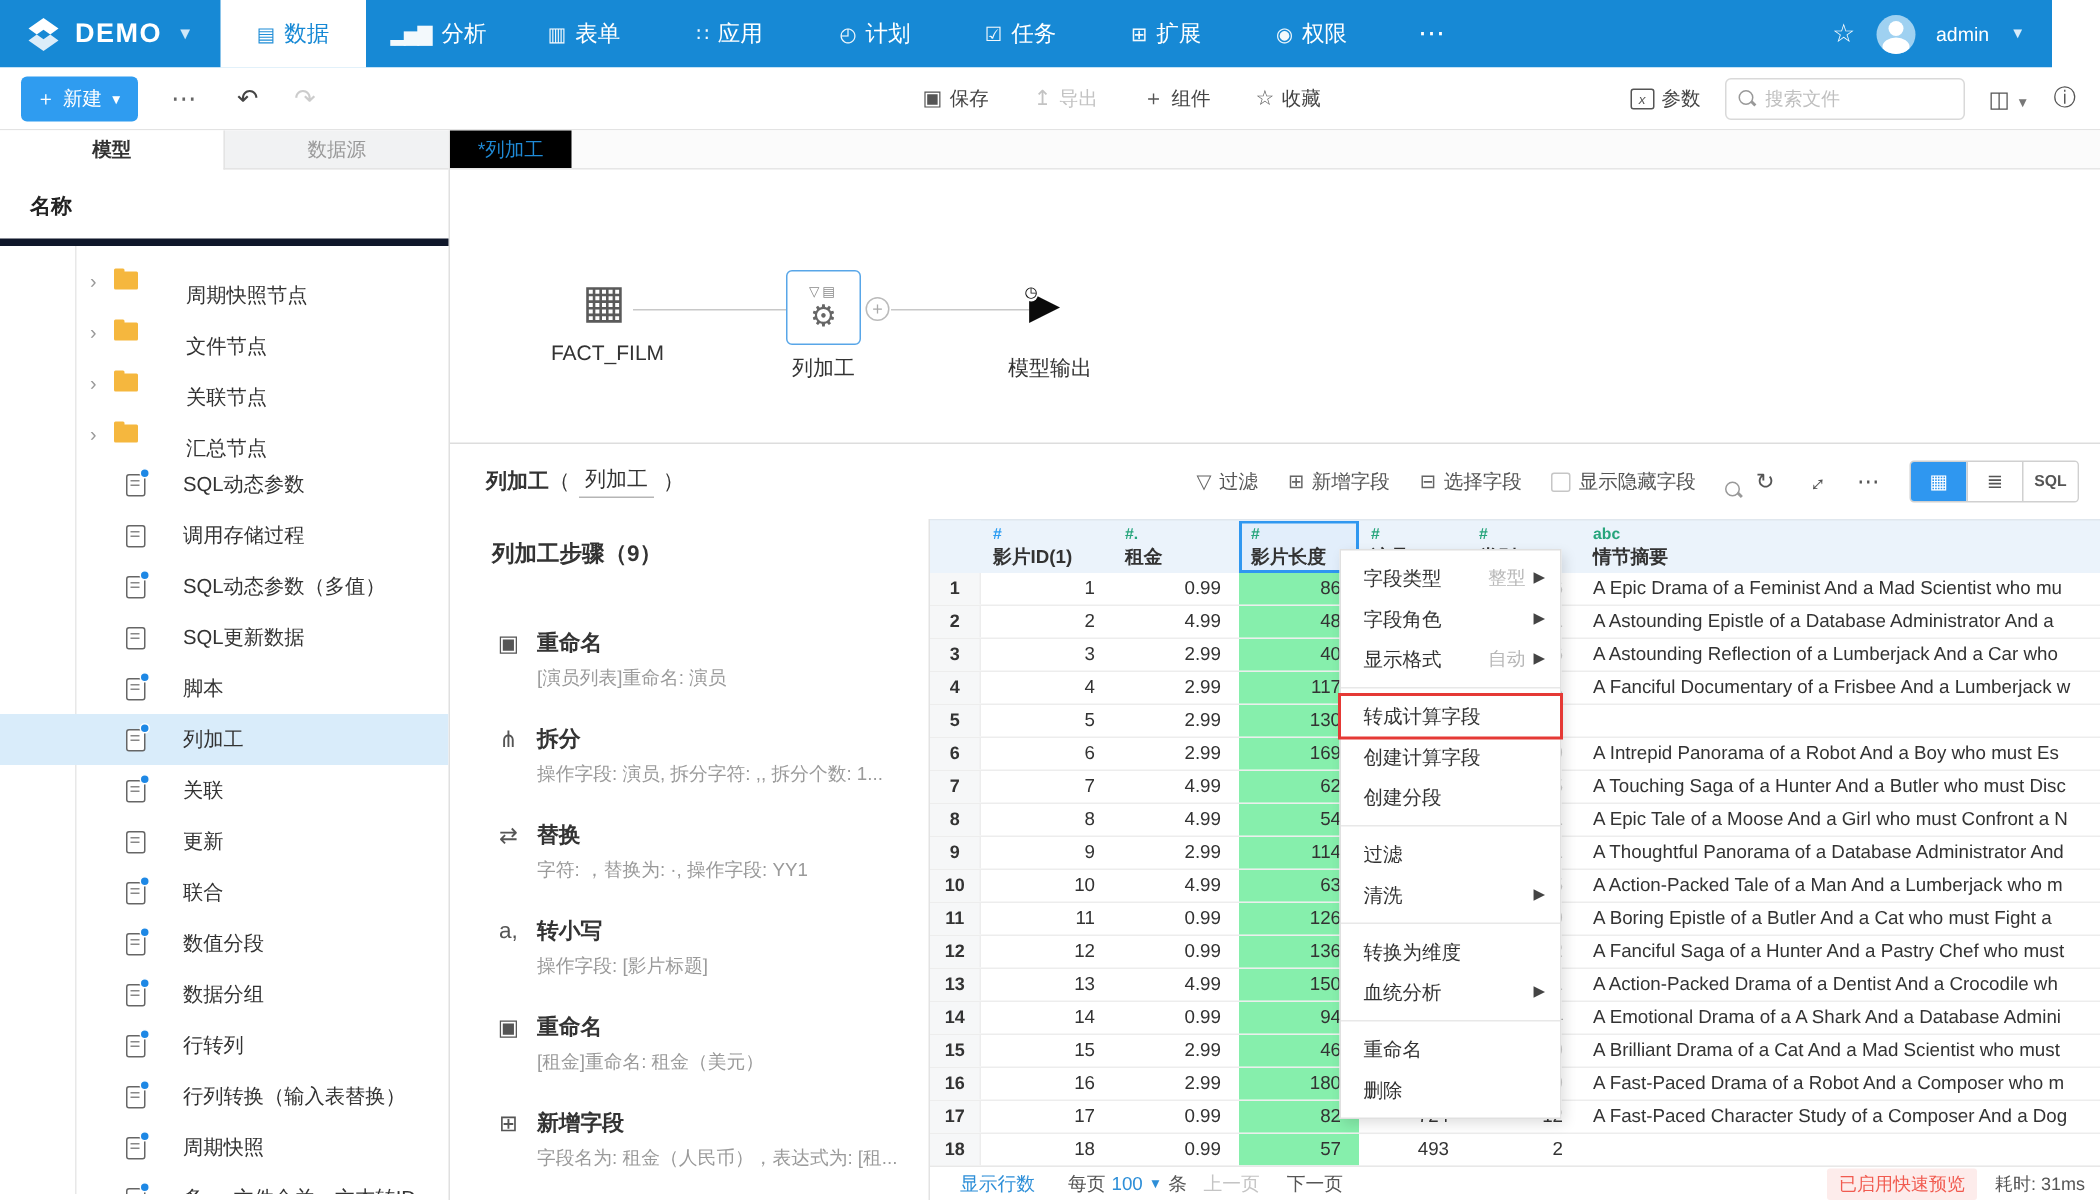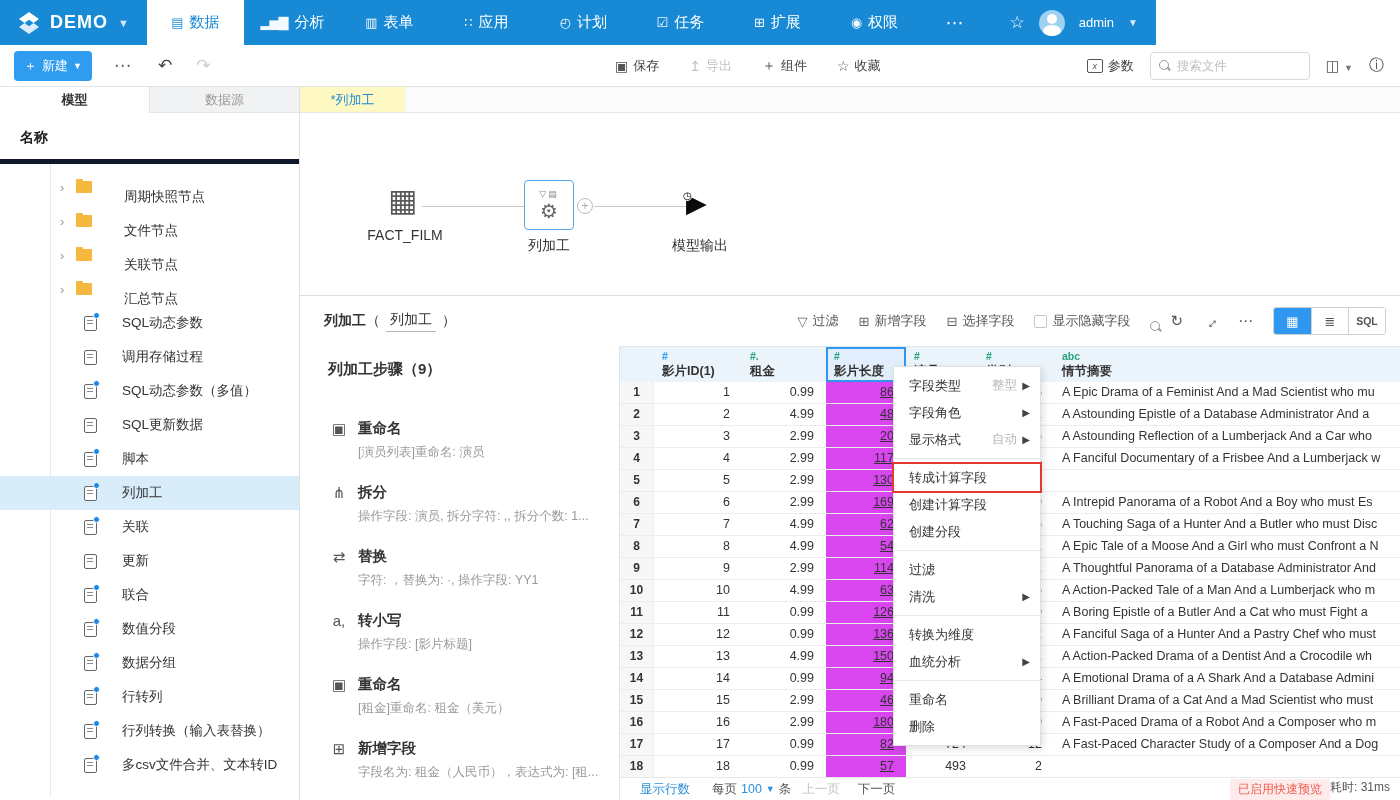--- a/index.html
+++ b/index.html
@@ -1,20 +1,20 @@
 <!DOCTYPE html>
 <html><head>
 <meta charset="utf-8">
 <style>
   * { margin:0; padding:0; box-sizing:border-box; }
   html,body { width:1400px; height:800px; overflow:hidden; font-family:"Liberation Sans","DejaVu Sans",sans-serif; background:#fff; color:#333; }
   .app { position:relative; width:1400px; height:800px; }
 
   
-  .topbar { position:absolute; left:0; top:0; width:1156px; height:45px; background:#1789d5; display:flex; align-items:stretch; }
+  .topbar { position:absolute; left:0; top:0; width:1368px; height:45px; background:#1789d5; display:flex; align-items:stretch; }
   .logo-area { display:flex; align-items:center; gap:8px; padding:0 18px 0 16px; cursor:pointer; }
   .logo-mark { width:26px; height:26px; }
   .logo-text { color:#fff; font-size:18px; font-weight:bold; letter-spacing:1px; }
   .logo-caret { color:#cfe7f8; font-size:11px; margin-left:2px; }
   .nav { display:flex; align-items:stretch; }
   .nav-tab { width:97px; display:flex; align-items:center; justify-content:center; gap:7px; color:#fff; font-size:15px; cursor:pointer; }
   .nav-tab .nicon { font-size:13px; opacity:.95; letter-spacing:-1px; }
   .nav-tab.active { background:#fff; color:#1789d5; }
   .nav-tab.more { width:56px; font-size:18px; }
   .top-right { margin-left:auto; display:flex; align-items:center; gap:14px; padding-right:18px; }
@@ -68,21 +68,21 @@
   .tree-item .script-ic { position:absolute; left:84px; width:13px; height:15px; border:1.5px solid #666; border-radius:2px; background:#fff; }
   .tree-item .script-ic:before { content:""; position:absolute; left:2px; top:3px; width:6px; height:1.5px; background:#888; box-shadow:0 3px 0 #888; }
   .tree-item .badge-dot { display:none; position:absolute; left:93px; top:6px; width:7px; height:7px; border-radius:50%; background:#1e88e5; border:1px solid #fff; }
   .tree-item.badge .badge-dot { display:block; }
   .tree-item .tlabel { margin-left:22px; white-space:nowrap; }
   .tree-item.folder .tlabel { margin-left:24px;margin-top:20px; }
 
   
   .canvas { position:absolute; left:300px; top:87px; width:1100px; height:208px; background:#fff; }
   .canvas-tabs { height:26px; background:#fbfbfb; border-bottom:1px solid #e6e6e6; display:flex; }
-  .canvas-tab { width:105px; background:#fef9c3; color:#1f8ad6; font-size:13px; display:flex; align-items:center; justify-content:center; cursor:pointer; }
+  .canvas-tab { width:81px; background:#000000; color:#1f8ad6; font-size:13px; display:flex; align-items:center; justify-content:center; cursor:pointer; }
   .flow-edge { position:absolute; height:1px; background:#c8c8c8; top:119px; }
   .node-label { position:absolute; font-size:14px; color:#333; text-align:center; }
   .fact-ic { position:absolute; left:88px; top:98px; font-size:31px; color:#5a5a5a; line-height:32px; cursor:pointer; }
   .gear-node { position:absolute; left:224px; top:93px; width:50px; height:50px; border:1.5px solid #58a6e8; border-radius:4px; background:#fff; display:flex; flex-direction:column; align-items:center; justify-content:center; gap:1px; cursor:pointer; }
   .gear-node .mini { font-size:9px; color:#8a8a8a; letter-spacing:2px; line-height:10px; }
   .gear-node .gear { font-size:20px; color:#666; line-height:22px; }
   .plus-port { position:absolute; left:277px; top:111px; width:16px; height:16px; border:1px solid #bbb; border-radius:50%; color:#aaa; font-size:12px; line-height:14px; text-align:center; background:#fff; cursor:pointer; }
   .out-ic { position:absolute; left:386px; top:101px; font-size:27px; color:#0a0a0a; line-height:30px; cursor:pointer; }
   .out-ic .clock { position:absolute; left:-3px; top:3px; font-size:10px; color:#0a0a0a; background:#fff; border-radius:50%; line-height:10px; }
 
@@ -121,30 +121,30 @@
   .th.blue .ticon { color:#2b9cf2; }
   .th .tname { display:block; font-size:12.5px; font-weight:bold; color:#333; line-height:16px; white-space:nowrap; }
   .th.selected { box-shadow:inset 0 0 0 2px #2f97f0; background:#e2eefb; }
   .th.rn { background:#ebf3fb; }
   .tbody { height:396px; overflow:hidden; }
   .tr { height:22px; border-bottom:1px solid #ededed; }
   .td { font-size:12.5px; color:#333; line-height:21px; white-space:nowrap; overflow:hidden; }
   .td.rn { background:#f6f7f8; text-align:center; font-weight:bold; font-size:12px; border-right:1px solid #ededed; }
   .td.num { text-align:right; padding-right:12px; }
   .td.sum { padding-left:8px; }
-  .tr .td:nth-child(4) { background:#d946ef;text-decoration:underline; }
+  .tr .td:nth-child(4) { background:#86efac; }
   
   .pagination { position:absolute; left:0; right:0; bottom:0; height:23px; border-top:1px solid #e8e8e8; display:flex; align-items:center; font-size:12.5px; color:#555; padding:0 10px 0 20px; background:#fff; }
   .pg-link { color:#2e8fd8; cursor:pointer; }
   .pg-per { margin-left:22px; display:flex; align-items:center; gap:4px; }
   .pg-per .blue { color:#2e8fd8; cursor:pointer; }
   .pg-per .caret { color:#2e8fd8; font-size:9px; }
   .pg-prev { margin-left:11px; color:#c4c4c4; }
   .pg-next { margin-left:18px; color:#555; cursor:pointer; }
-  .pg-right { margin-left:auto; display:flex; align-items:flex-start; }
+  .pg-right { margin-left:auto; display:flex; align-items:center; gap:12px; }
   .fast-badge { background:#fdeceb; color:#f15b50; font-size:12px; padding:2px 8px; border-radius:2px; }
   .elapsed { font-size:12px; color:#555; }
 
   
   .ctx-menu { position:absolute; left:893px; top:366px; width:148px; background:#fff; border:1px solid #e0e0e0; box-shadow:2px 3px 8px rgba(0,0,0,.12); padding:5px 0; z-index:30; }
   .menu-item { position:relative; height:27px; display:flex; align-items:center; padding:0 10px 0 15px; font-size:13px; color:#333; cursor:pointer; }
   .menu-item .mval { margin-left:auto; color:#b8b8b8; font-size:12.5px; }
   .menu-item .marrow { width:13px; text-align:right; color:#444; font-size:10px; visibility:hidden; margin-left:auto; }
   .menu-item.arrow .marrow { visibility:visible; }
   .menu-item.arrow .mval + .marrow { margin-left:0; }
@@ -360,20 +360,26 @@
         <div class="tree-item badge">
 
           <span class="script-ic"></span>
           <span class="badge-dot"></span>
           <span class="tlabel">行列转换（输入表替换）</span>
         </div>
         <div class="tree-item badge">
 
           <span class="script-ic"></span>
           <span class="badge-dot"></span>
+          <span class="tlabel">周期快照</span>
+        </div>
+        <div class="tree-item badge">
+
+          <span class="script-ic"></span>
+          <span class="badge-dot"></span>
           <span class="tlabel">多csv文件合并、文本转ID</span>
         </div>
       </div>
   </div>
 
   <div class="canvas">
     <div class="canvas-tabs">
       <div class="canvas-tab">*列加工</div>
     </div>
     <div class="flow-edge" style="left:122px; width:102px;"></div>
@@ -510,21 +516,21 @@
             <div class="td num">4.99</div>
             <div class="td num">48</div>
             <div class="td num"></div>
             <div class="td num">11</div>
             <div class="td sum">A Astounding Epistle of a Database Administrator And a</div>
           </div>
           <div class="tr">
             <div class="td rn">3</div>
             <div class="td num">3</div>
             <div class="td num">2.99</div>
-            <div class="td num">20</div>
+            <div class="td num">40</div>
             <div class="td num"></div>
             <div class="td num">6</div>
             <div class="td sum">A Astounding Reflection of a Lumberjack And a Car who</div>
           </div>
           <div class="tr">
             <div class="td rn">4</div>
             <div class="td num">4</div>
             <div class="td num">2.99</div>
             <div class="td num">117</div>
             <div class="td num"></div>

